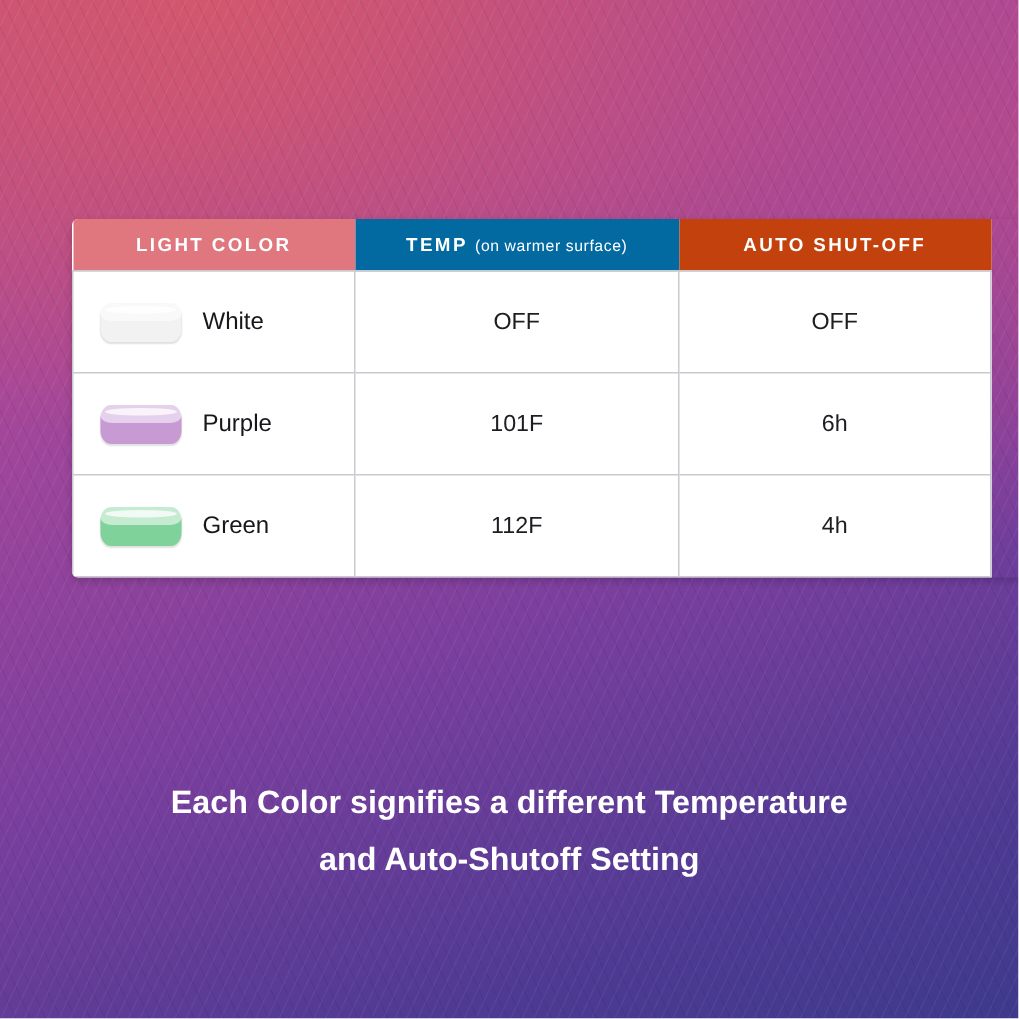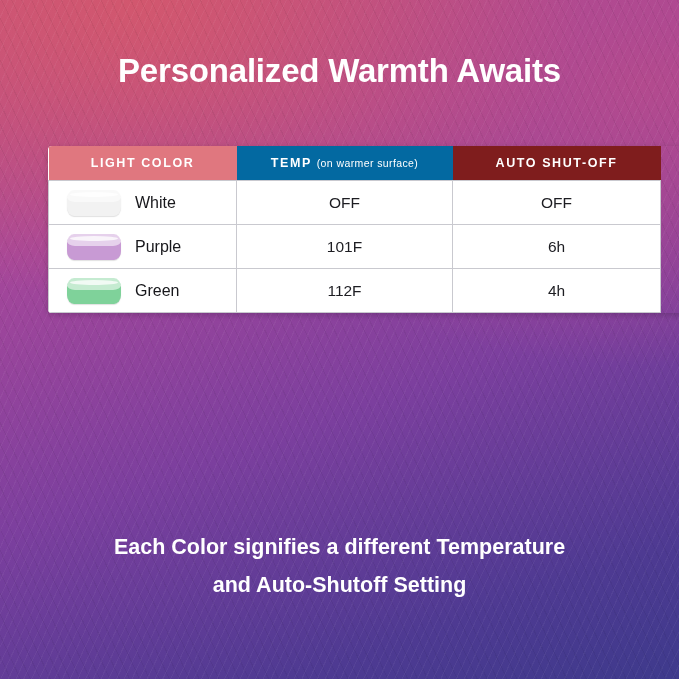--- a/index.html
+++ b/index.html
@@ -62,35 +62,35 @@
     color: #ffffff;
     font-size: 12.5px;
     font-weight: bold;
     letter-spacing: 1.6px;
     text-align: center;
     vertical-align: middle;
     padding: 0;
   }
   th.h-color { background: #e0777f; width: 188px; }
   th.h-temp  { background: #0369a1; width: 216px; }
-  th.h-auto  { background: #7f1d1d; width: 208px; }
+  th.h-auto  { background: #c2410c; width: 208px; }
   th .sub {
     font-size: 10.5px;
     letter-spacing: 0.4px;
     font-weight: normal;
     text-transform: none;
   }
   table.spec td {
     height: 43px;
     border: 1px solid #c9c9cf;
     font-size: 15.5px;
     color: #1d1d22;
     text-align: center;
     vertical-align: middle;
-    padding: 0;
+    padding: 12px;
     background: #ffffff;
   }
   table.spec td.color-cell {
     text-align: left;
     padding-left: 18px;
   }
   .color-inner {
     display: flex;
     align-items: center;
     gap: 14px;
@@ -115,37 +115,36 @@
     content: "";
     position: absolute;
     left: 3px; right: 3px; top: 2px;
     height: 5px;
     border-radius: 50%;
     background: rgba(255,255,255,0.75);
   }
   .color-label { font-size: 16px; color: #17171b; }
   #subtext {
     position: absolute;
-    top: 528px;
+    top: 516px;
     left: 0;
     width: 679px;
     text-align: center;
     color: #ffffff;
     font-size: 21.5px;
     font-weight: bold;
     line-height: 38px;
   }
 </style>
 </head>
 <body>
 
 <div id="page">
   <div id="texture"></div>
 
-  <div id="heading">Personalized Warmth Awaits</div>
 
   <div id="table-wrap">
     <table class="spec">
       <thead>
         <tr>
           <th class="h-color">LIGHT COLOR</th>
           <th class="h-temp">
             <span>TEMP</span>
             <span class="sub">(on warmer surface)</span>
           </th>

